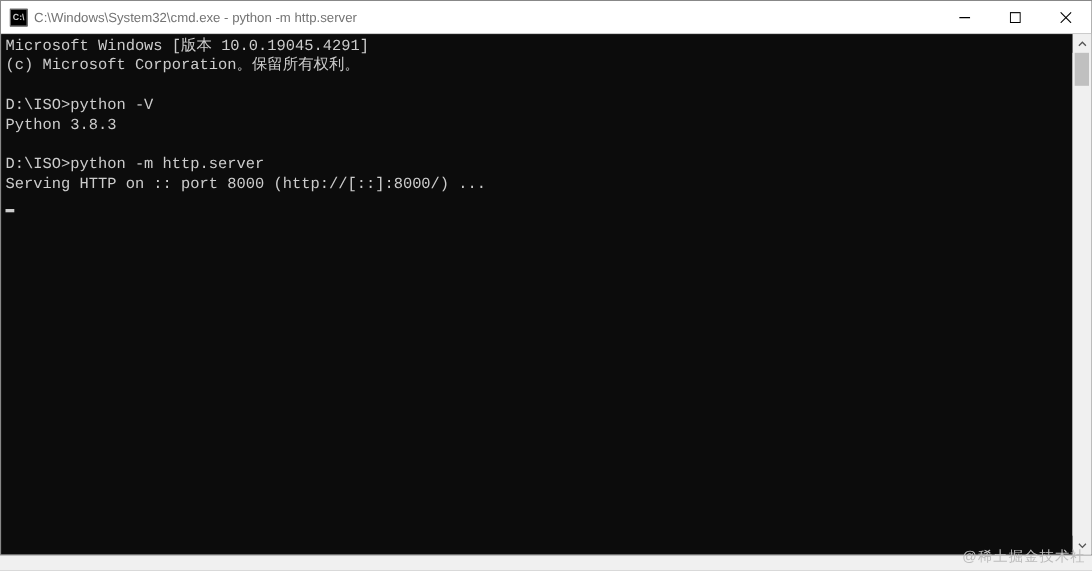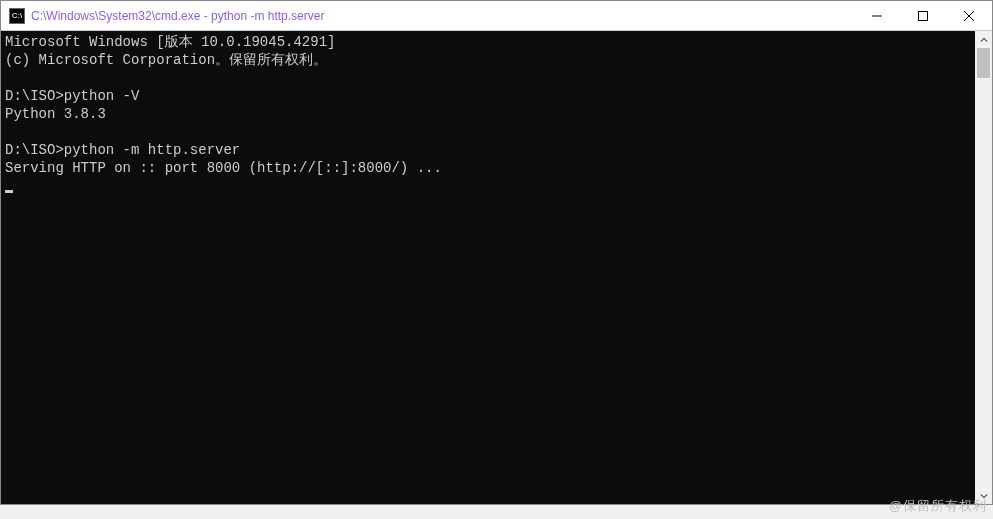--- a/index.html
+++ b/index.html
@@ -39,21 +39,21 @@
       align-items: center;
       justify-content: center;
       font-size: 8px;
       color: #ccc;
       font-weight: bold;
       border: 1px solid #666;
     }
     .titlebar-title {
       flex: 1;
       font-size: 12px;
-      color: #8b5cf6;
+      color: #737373;
       white-space: nowrap;
       overflow: hidden;
     }
     .window-controls {
       display: flex;
       height: 100%;
     }
     .win-btn {
       width: 46px;
       height: 100%;
@@ -165,13 +165,13 @@
       </div>
       <div class="sb-btn">
         <svg width="8" height="8" viewBox="0 0 10 10">
             <polyline points="1,3 5,7 9,3" fill="none" stroke="#555" stroke-width="1.5"></polyline>
           </svg>
       </div>
     </div>
   </div>
 </div>
 
-<div class="watermark">@保留所有权利</div>
+<div class="watermark">@稀土掘金技术社</div>
 
 </body></html>

